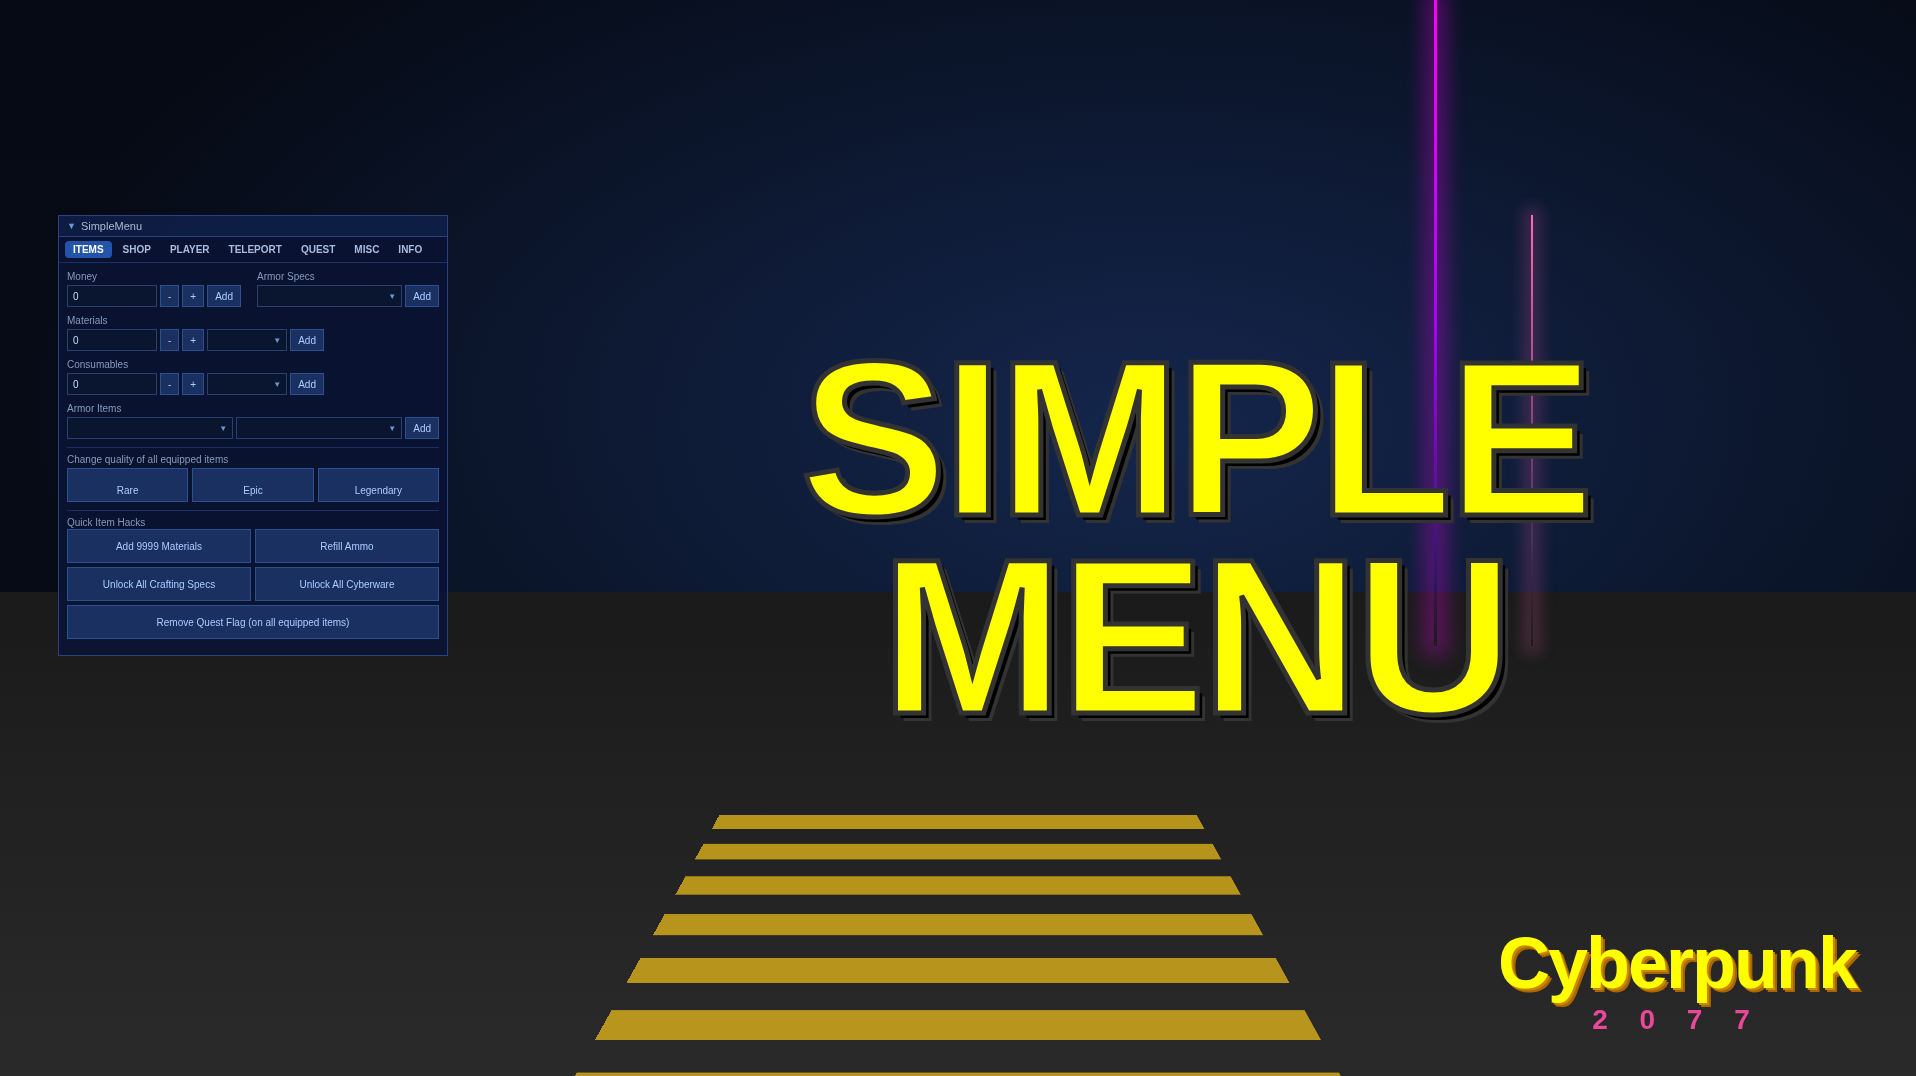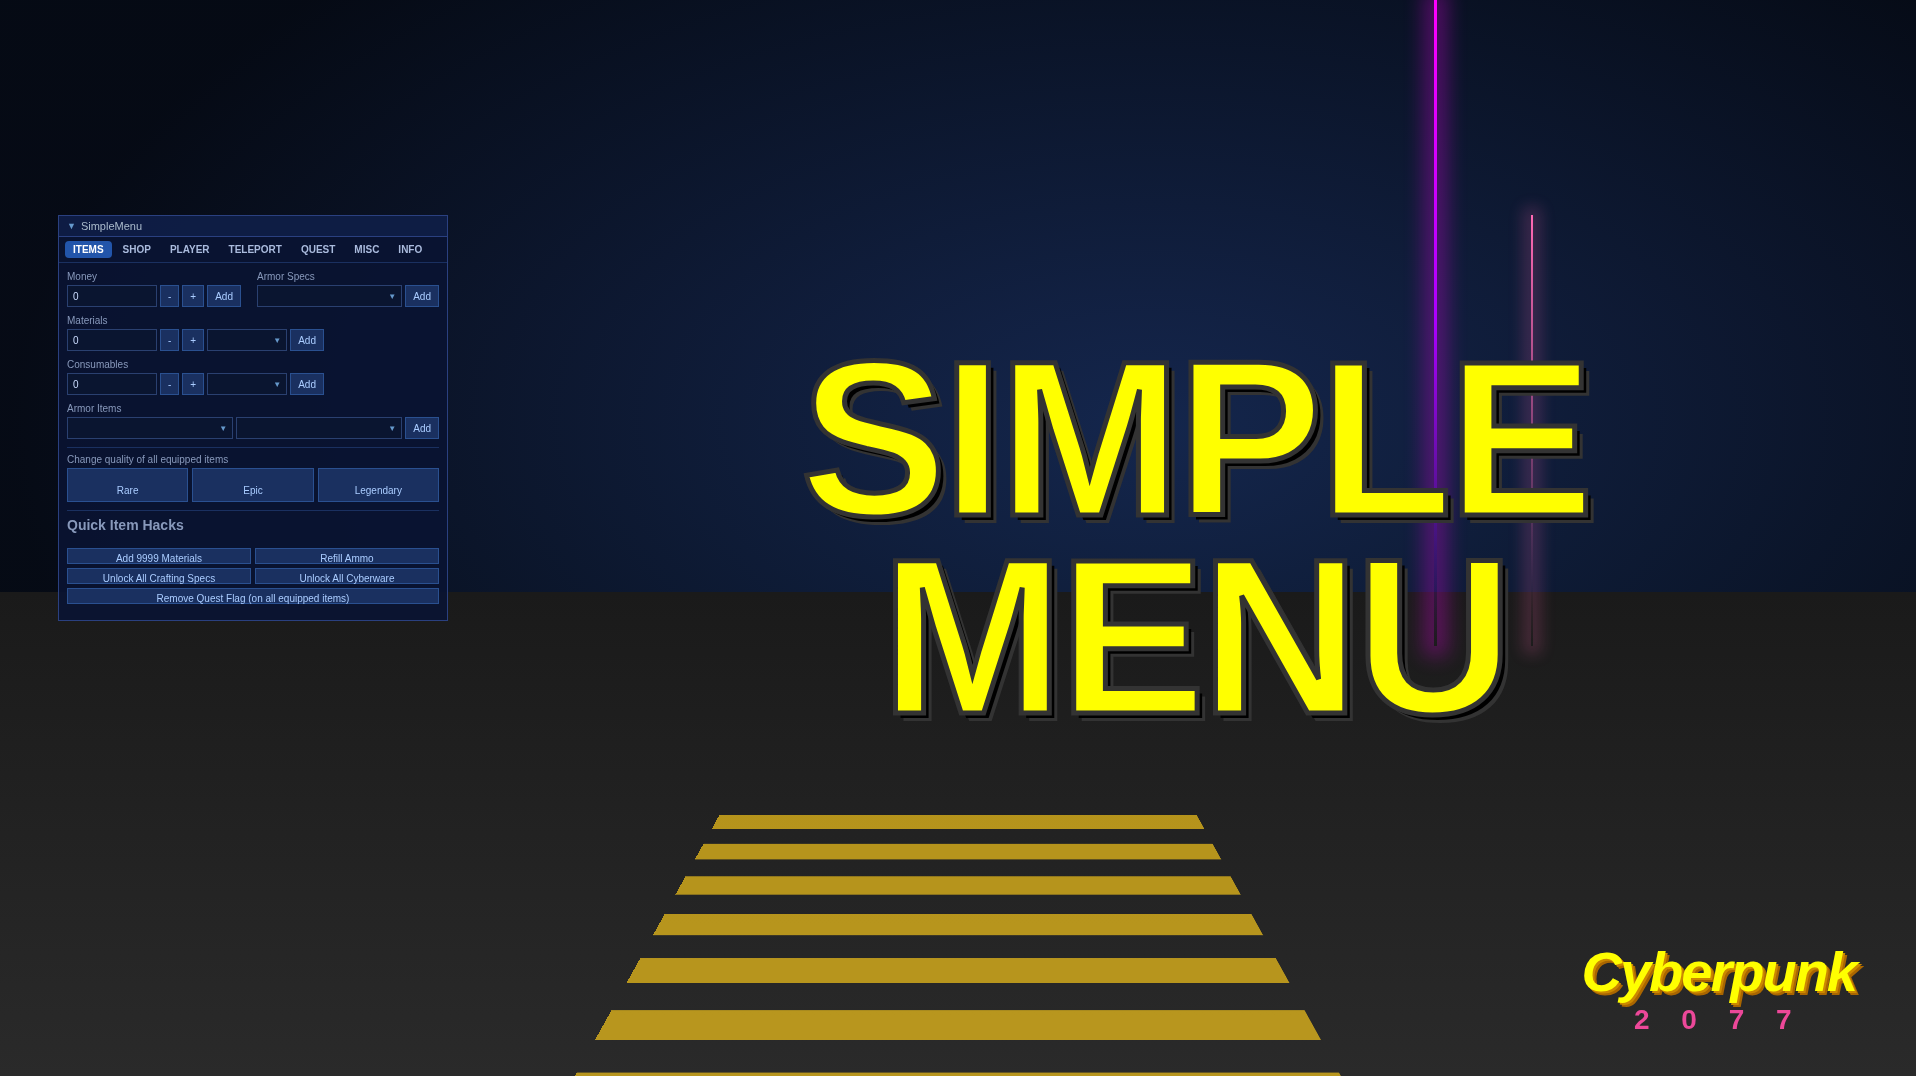--- a/index.html
+++ b/index.html
@@ -112,22 +112,21 @@
     
     .cp-logo {
       position: absolute;
       bottom: 40px;
       right: 60px;
       z-index: 10;
       text-align: center;
     }
 
     .cp-logo .cp-text {
-      font-size: 56px;
-      font-style: italic;
+      font-size: 72px;
       font-weight: 900;
       color: #ffff00;
       font-family: 'Arial Black', Arial, sans-serif;
       text-shadow: 2px 2px 0px #cc8800, 4px 4px 0px #aa6600;
       letter-spacing: -2px;
     }
 
     .cp-logo .cp-year {
       font-size: 28px;
       letter-spacing: 12px;
@@ -273,24 +272,23 @@
       border: 1px solid #2a5090;
       color: #aaccff;
       padding: 16px 0;
       font-size: 10px;
       cursor: pointer;
       text-align: center;
       height: 24px;
     }
 
     .hack-section-title {
-      font-size: 14px;
+      font-size: 10px;
       color: #8899bb;
-      margin-bottom: 15px;
-      font-weight: bold;
+      margin-bottom: 1px;
     }
 
     .hack-grid-2 {
       display: grid;
       grid-template-columns: 1fr 1fr;
       gap: 4px;
       margin-bottom: 4px;
     }
 
     .hack-grid-1 {
@@ -300,21 +298,21 @@
     }
 
     .btn-hack {
       background: #1a3060;
       border: 1px solid #2a5090;
       color: #aaccff;
       padding: 4px 0;
       font-size: 10px;
       cursor: pointer;
       text-align: center;
-      height: 16px;
+      height: 34px;
     }
 
     .other-items-row {
       display: flex;
       align-items: center;
       gap: 3px;
     }
   </style>
 </head>
 <body>

